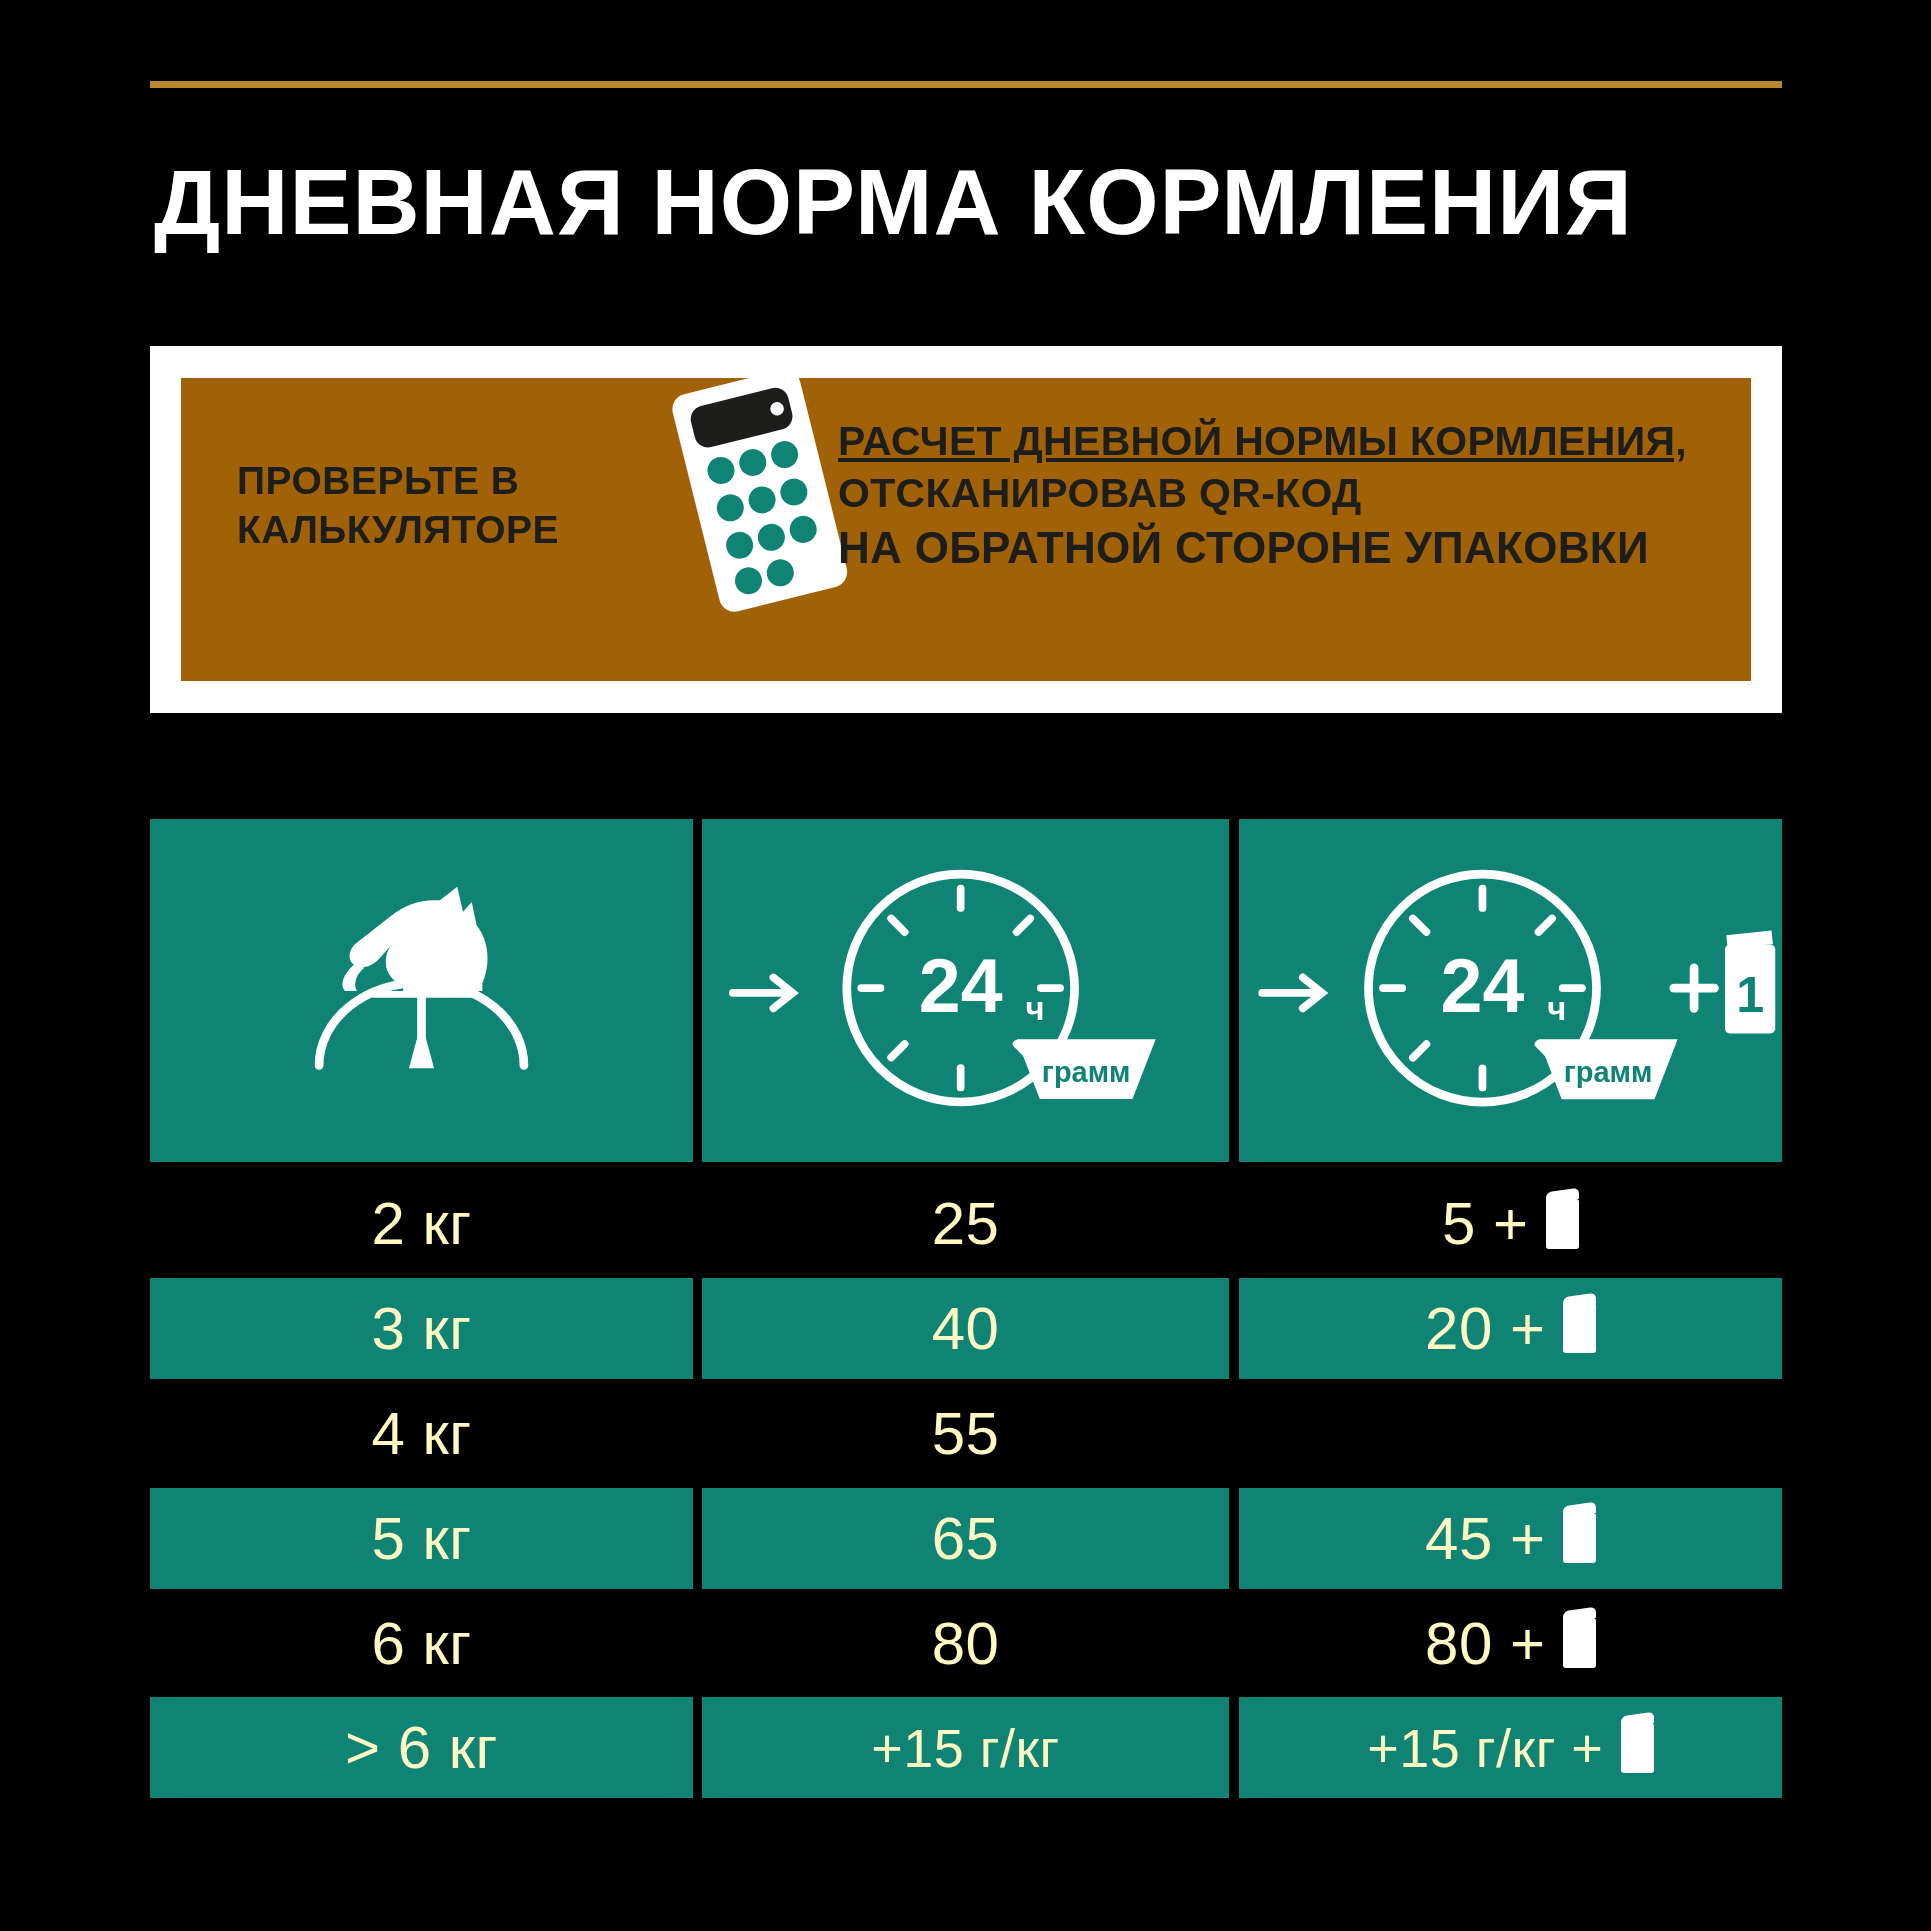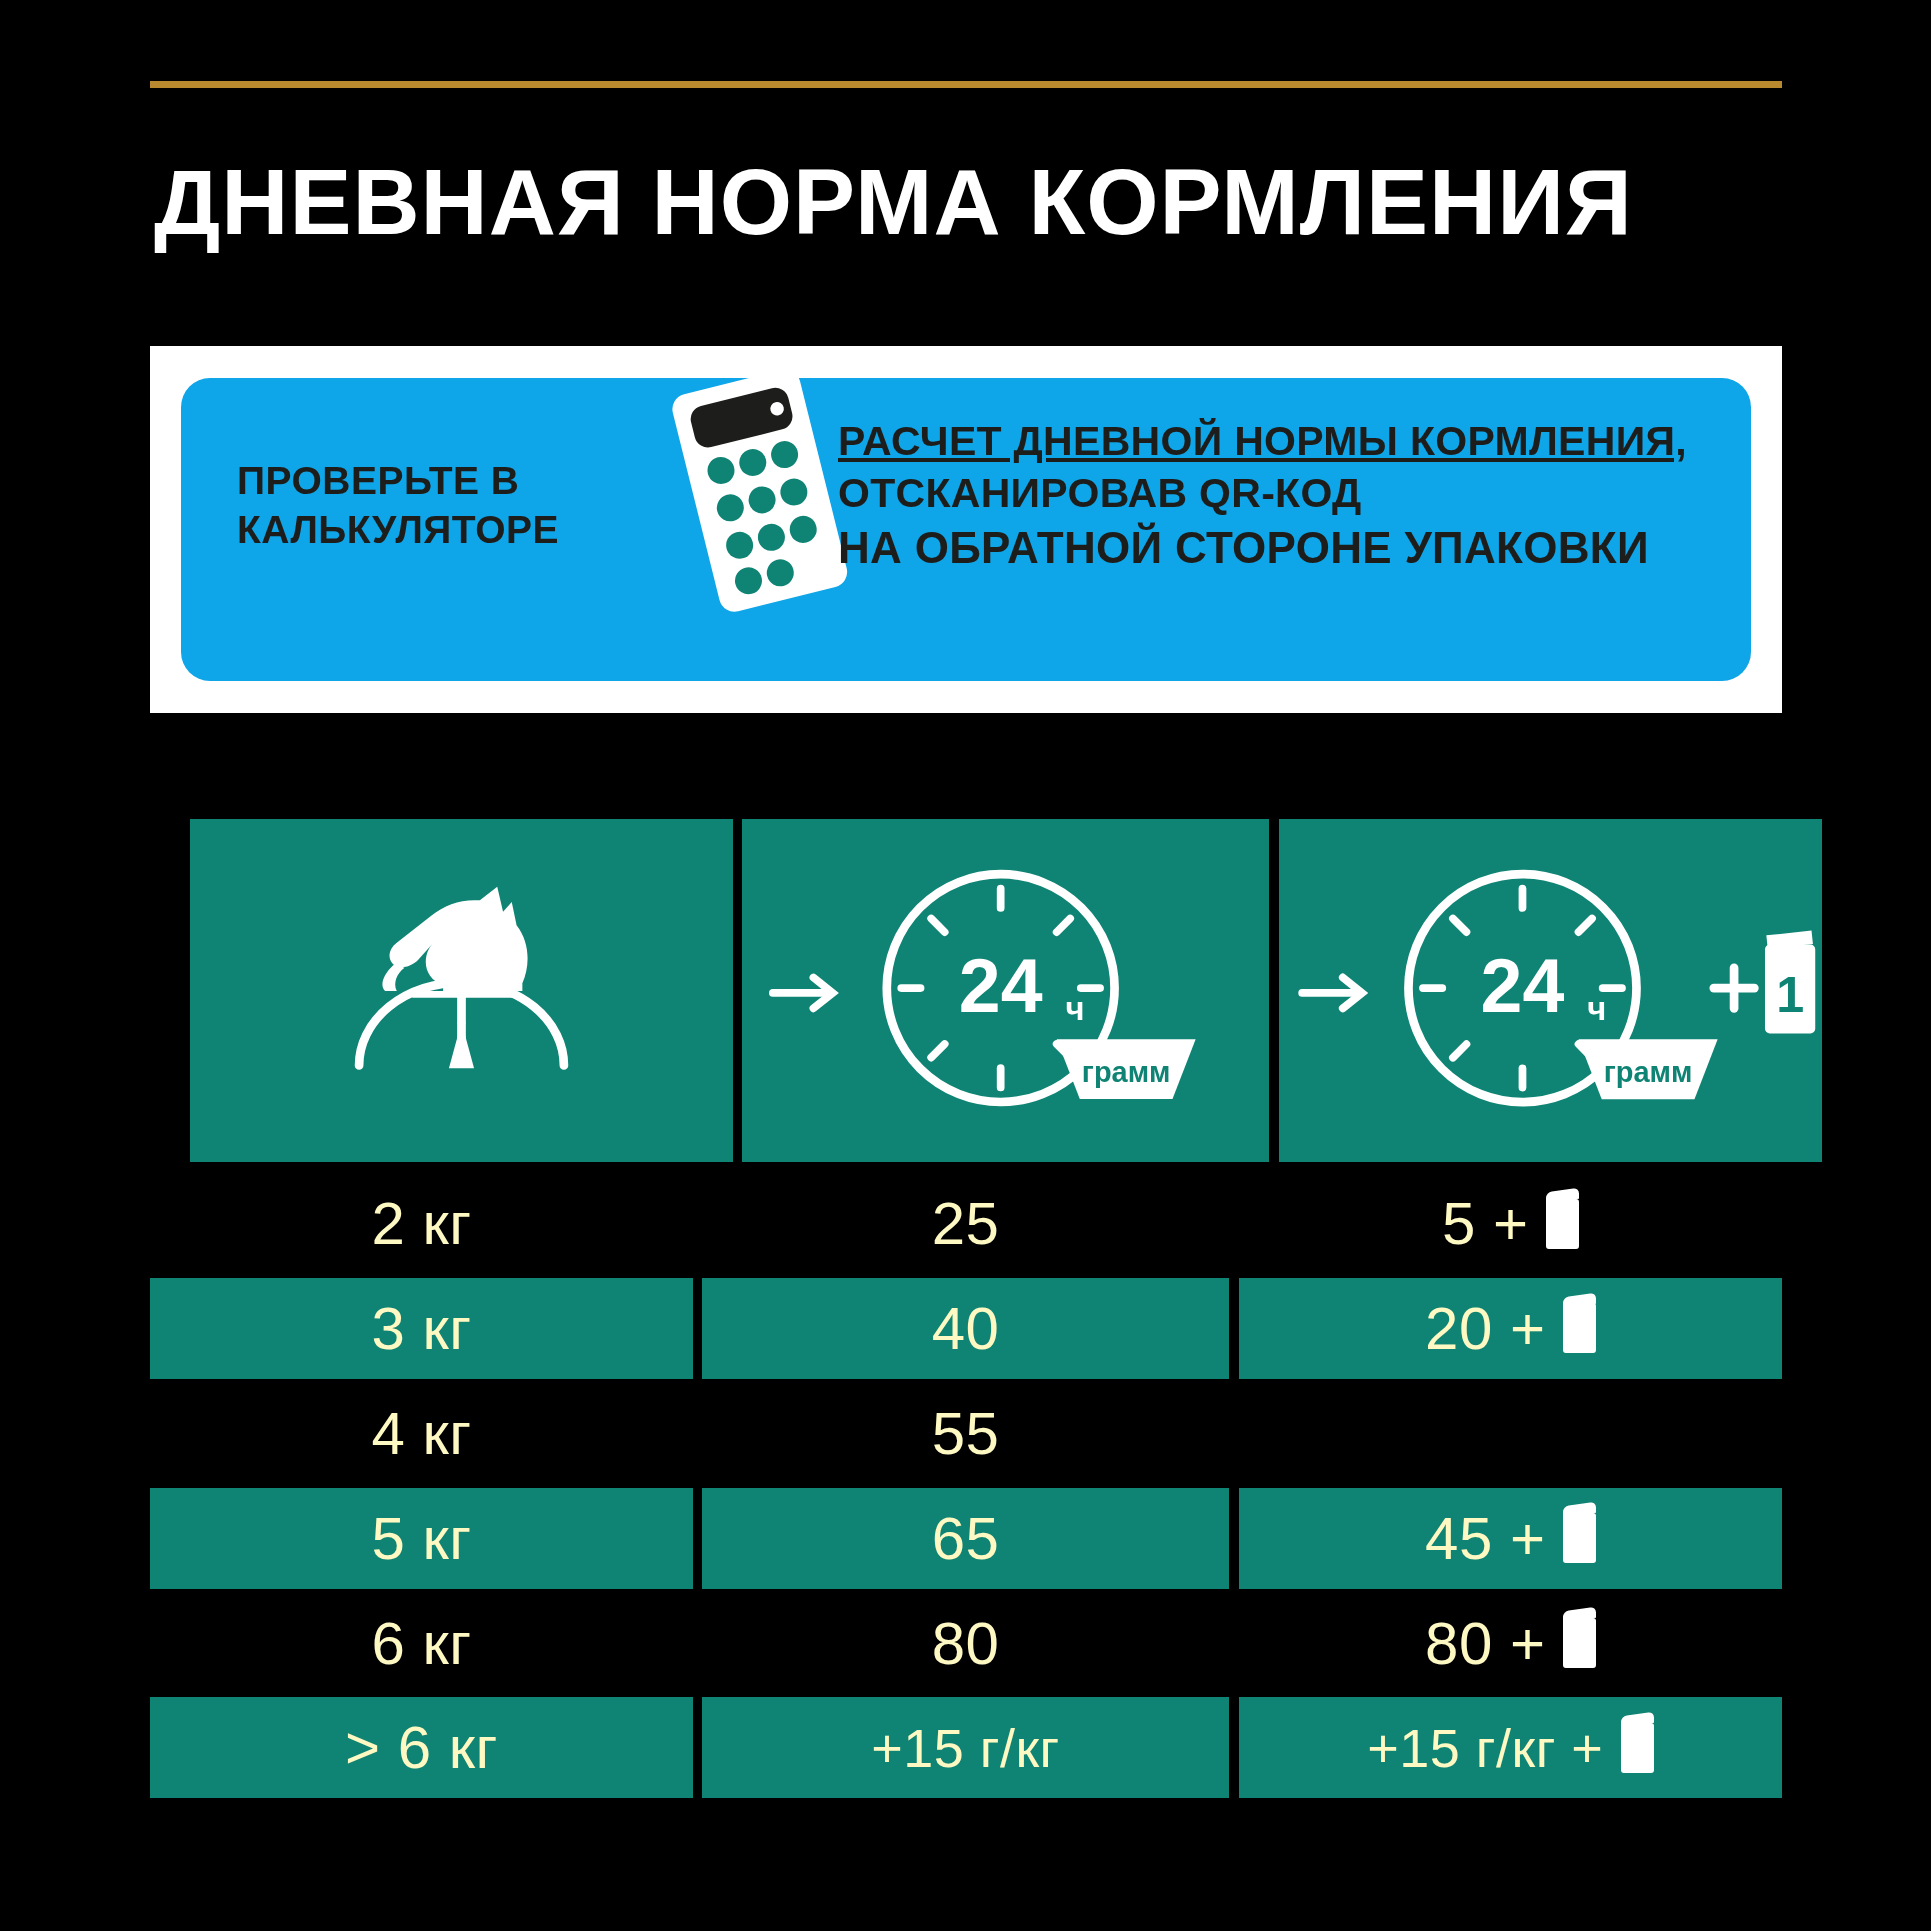--- a/index.html
+++ b/index.html
@@ -49,23 +49,22 @@
     width: 1632px;
     height: 367px;
     background: #ffffff;
     box-sizing: border-box;
     padding: 32px 31px;
   }
   .calc-inner {
     position: relative;
     width: 100%;
     height: 100%;
-    background: #0ea5e9;
+    background: #a16207;
     box-sizing: border-box;
-    border-radius: 29px;
   }
   .calc-left-text {
     position: absolute;
     left: 56px;
     top: 79px;
     width: 434px;
     color: #1d1d1b;
     font-size: 39px;
     font-weight: bold;
     line-height: 1.25;
@@ -93,21 +92,20 @@
     height: 261px;
   }
 
   
   .hdr {
     position: absolute;
     left: 150px;
     top: 819px;
     width: 1632px;
     height: 343px;
-    margin-left: 40px;
   }
   .hdr-cell {
     position: absolute;
     top: 0;
     height: 343px;
     background: #0f8474;
   }
   .hdr-cell.c1 { left: 0px;    width: 543px; }
   .hdr-cell.c2 { left: 552px;  width: 527px; }
   .hdr-cell.c3 { left: 1089px; width: 543px; }

